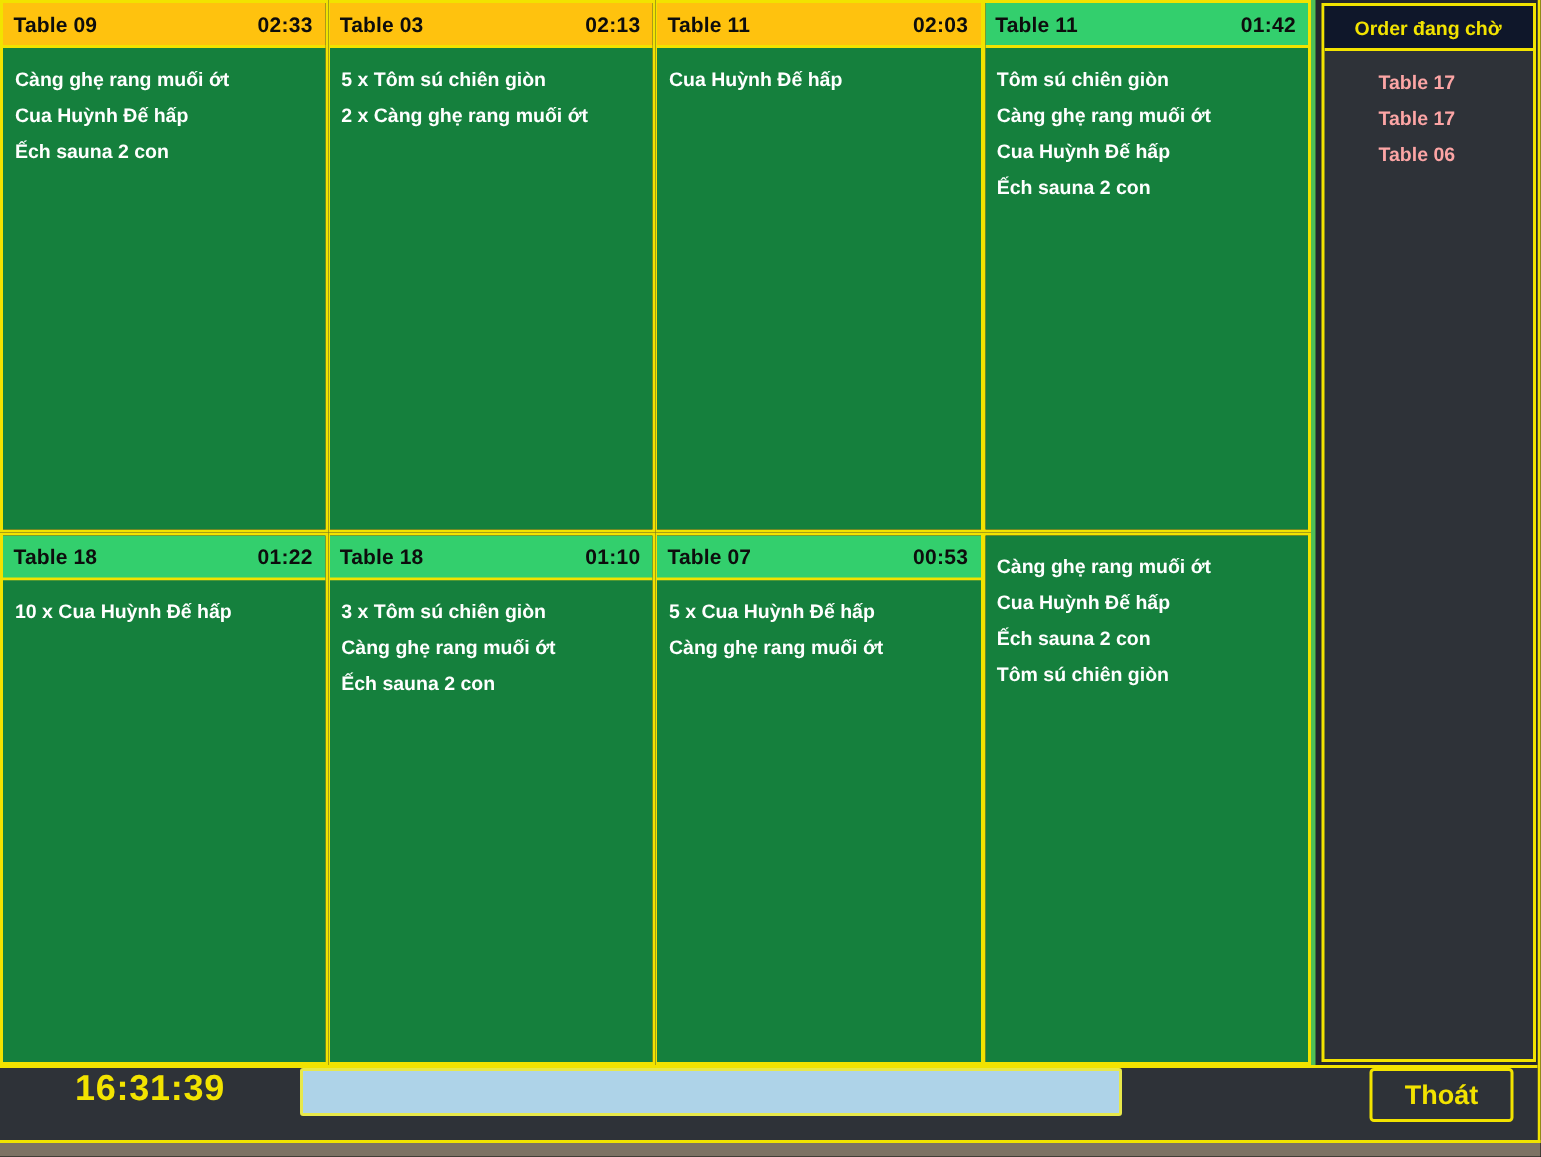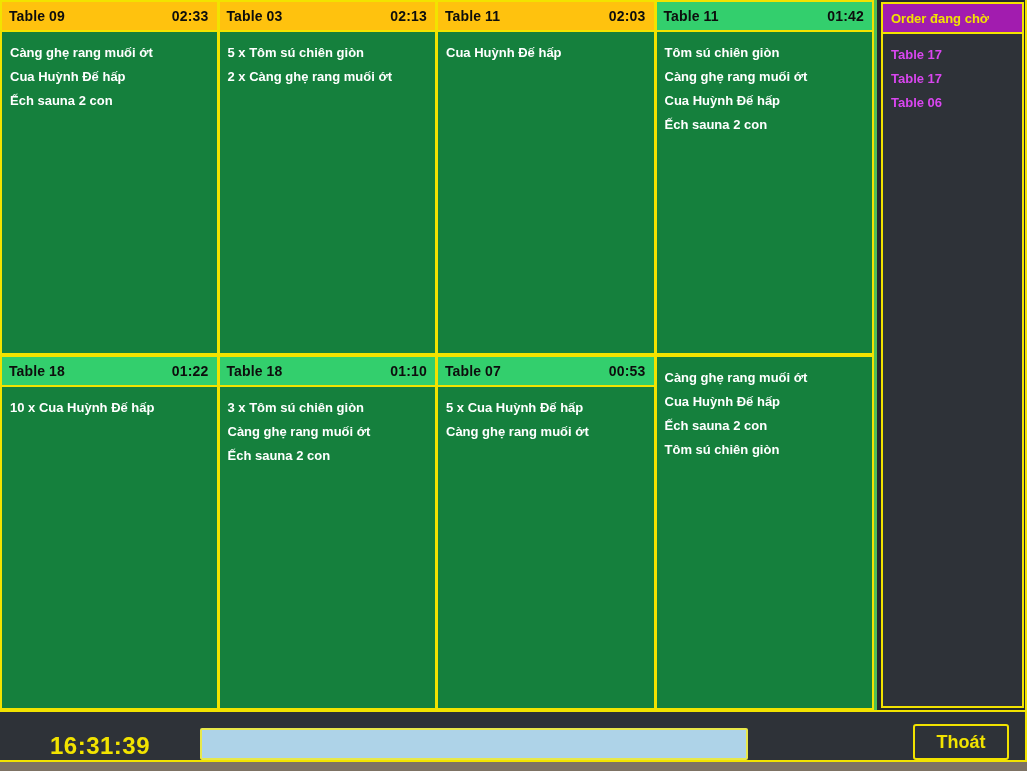--- a/index.html
+++ b/index.html
@@ -125,54 +125,55 @@
     flex-direction: column;
     border: 2px solid #f2e300;
     background: #2e3238;
     min-height: 0;
   }
 
   #pending-header {
     flex: 0 0 30px;
     display: flex;
     align-items: center;
-    padding: 0 8px;
+    padding: 0 20px;
     font-size: 13px;
     font-weight: bold;
     color: #f2e300;
-    background: #a21caf;
+    background: #0f172a;
     border-bottom: 2px solid #f2e300;
   }
 
   #pending-list {
     flex: 1 1 auto;
     padding: 9px 8px 4px 8px;
     overflow: hidden;
   }
 
   .pending-item {
-    color: #d946ef;
+    color: #fca5a5;
     font-size: 13px;
     font-weight: bold;
     line-height: 24px;
     white-space: nowrap;
+    margin-left: 28px;
   }
 
   
   #bottom-bar {
     position: absolute;
     left: 0;
     top: 710px;
     width: 1027px;
     height: 52px;
     background: #2e3238;
     border-top: 2px solid #f2e300;
     border-bottom: 2px solid #f2e300;
     display: flex;
-    align-items: flex-end;
+    align-items: flex-start;
     padding: 0 10px 0 0;
   }
 
   #clock-display {
     width: 200px;
     text-align: center;
     color: #f2e300;
     font-size: 24px;
     font-weight: bold;
     letter-spacing: 0.5px;

